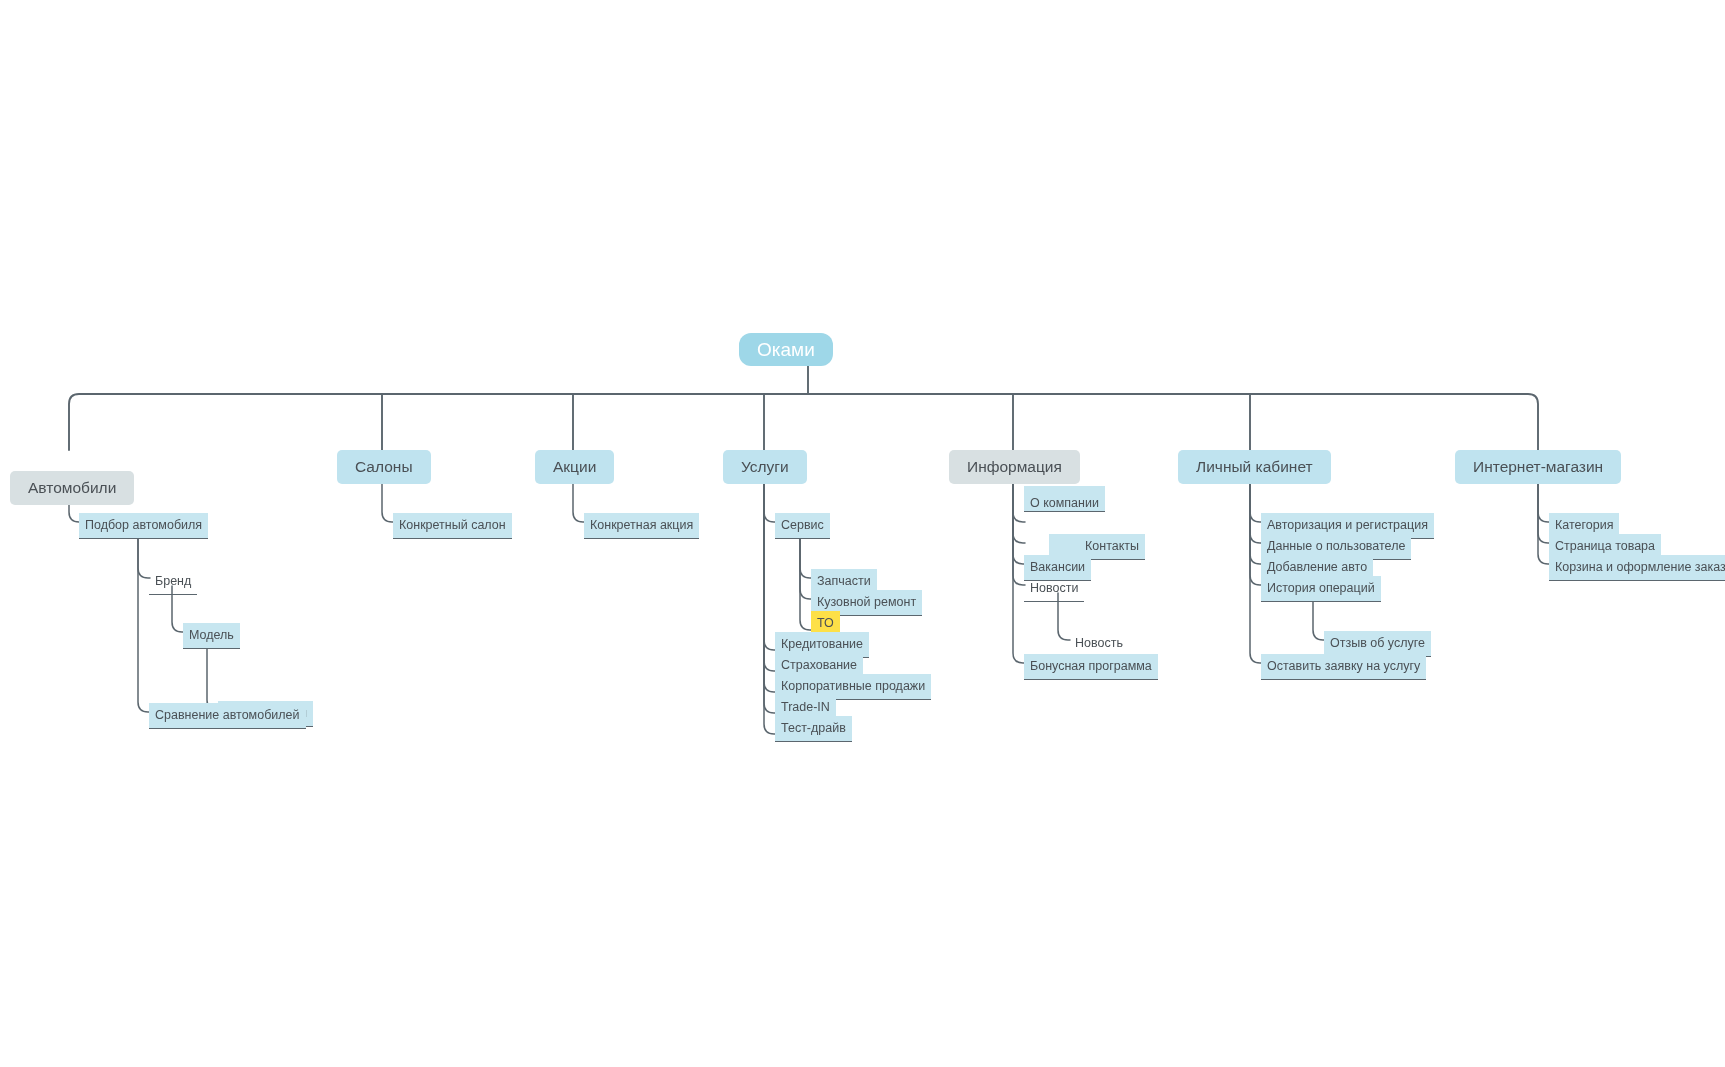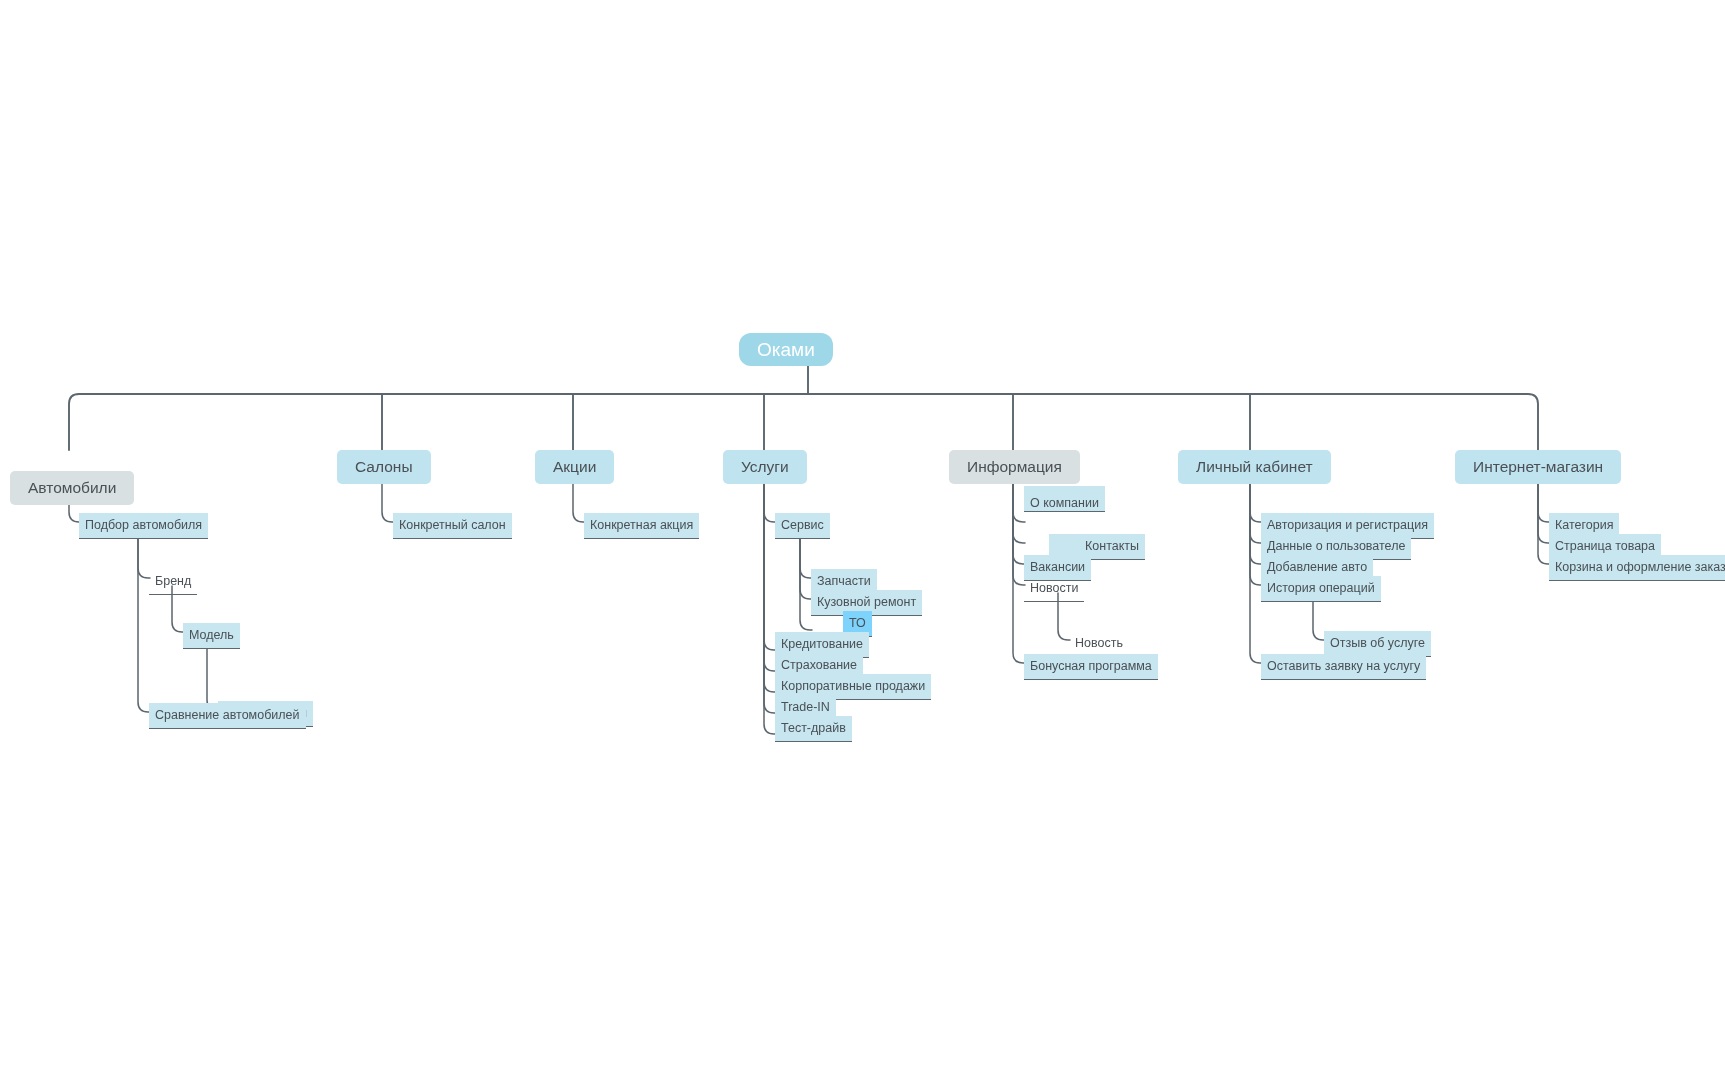--- a/index.html
+++ b/index.html
@@ -59,21 +59,21 @@
   
   .n-leaf {
     font-size: 12.5px;
     padding: 1px 6px 2px 6px;
     height: 26px;
     color: #4a5055;
     border-bottom: 1.3px solid #5b666e;
     justify-content: flex-start;
   }
   .n-leaf.fill-leaf { background: #c7e6f0; }
-  .n-leaf.fill-accent { background: #7dd3fc; margin-left: 32px; }
+  .n-leaf.fill-accent { background: #fde047; }
   .n-leaf.fill-none { background: transparent; }
 </style>
 </head>
 <body>
 
 <div id="canvas">
 
   <svg id="wires" viewBox="0 0 1725 1067" xmlns="http://www.w3.org/2000/svg">
     <g fill="none" stroke="#5b666e" stroke-width="1.9" stroke-linecap="round">
 

